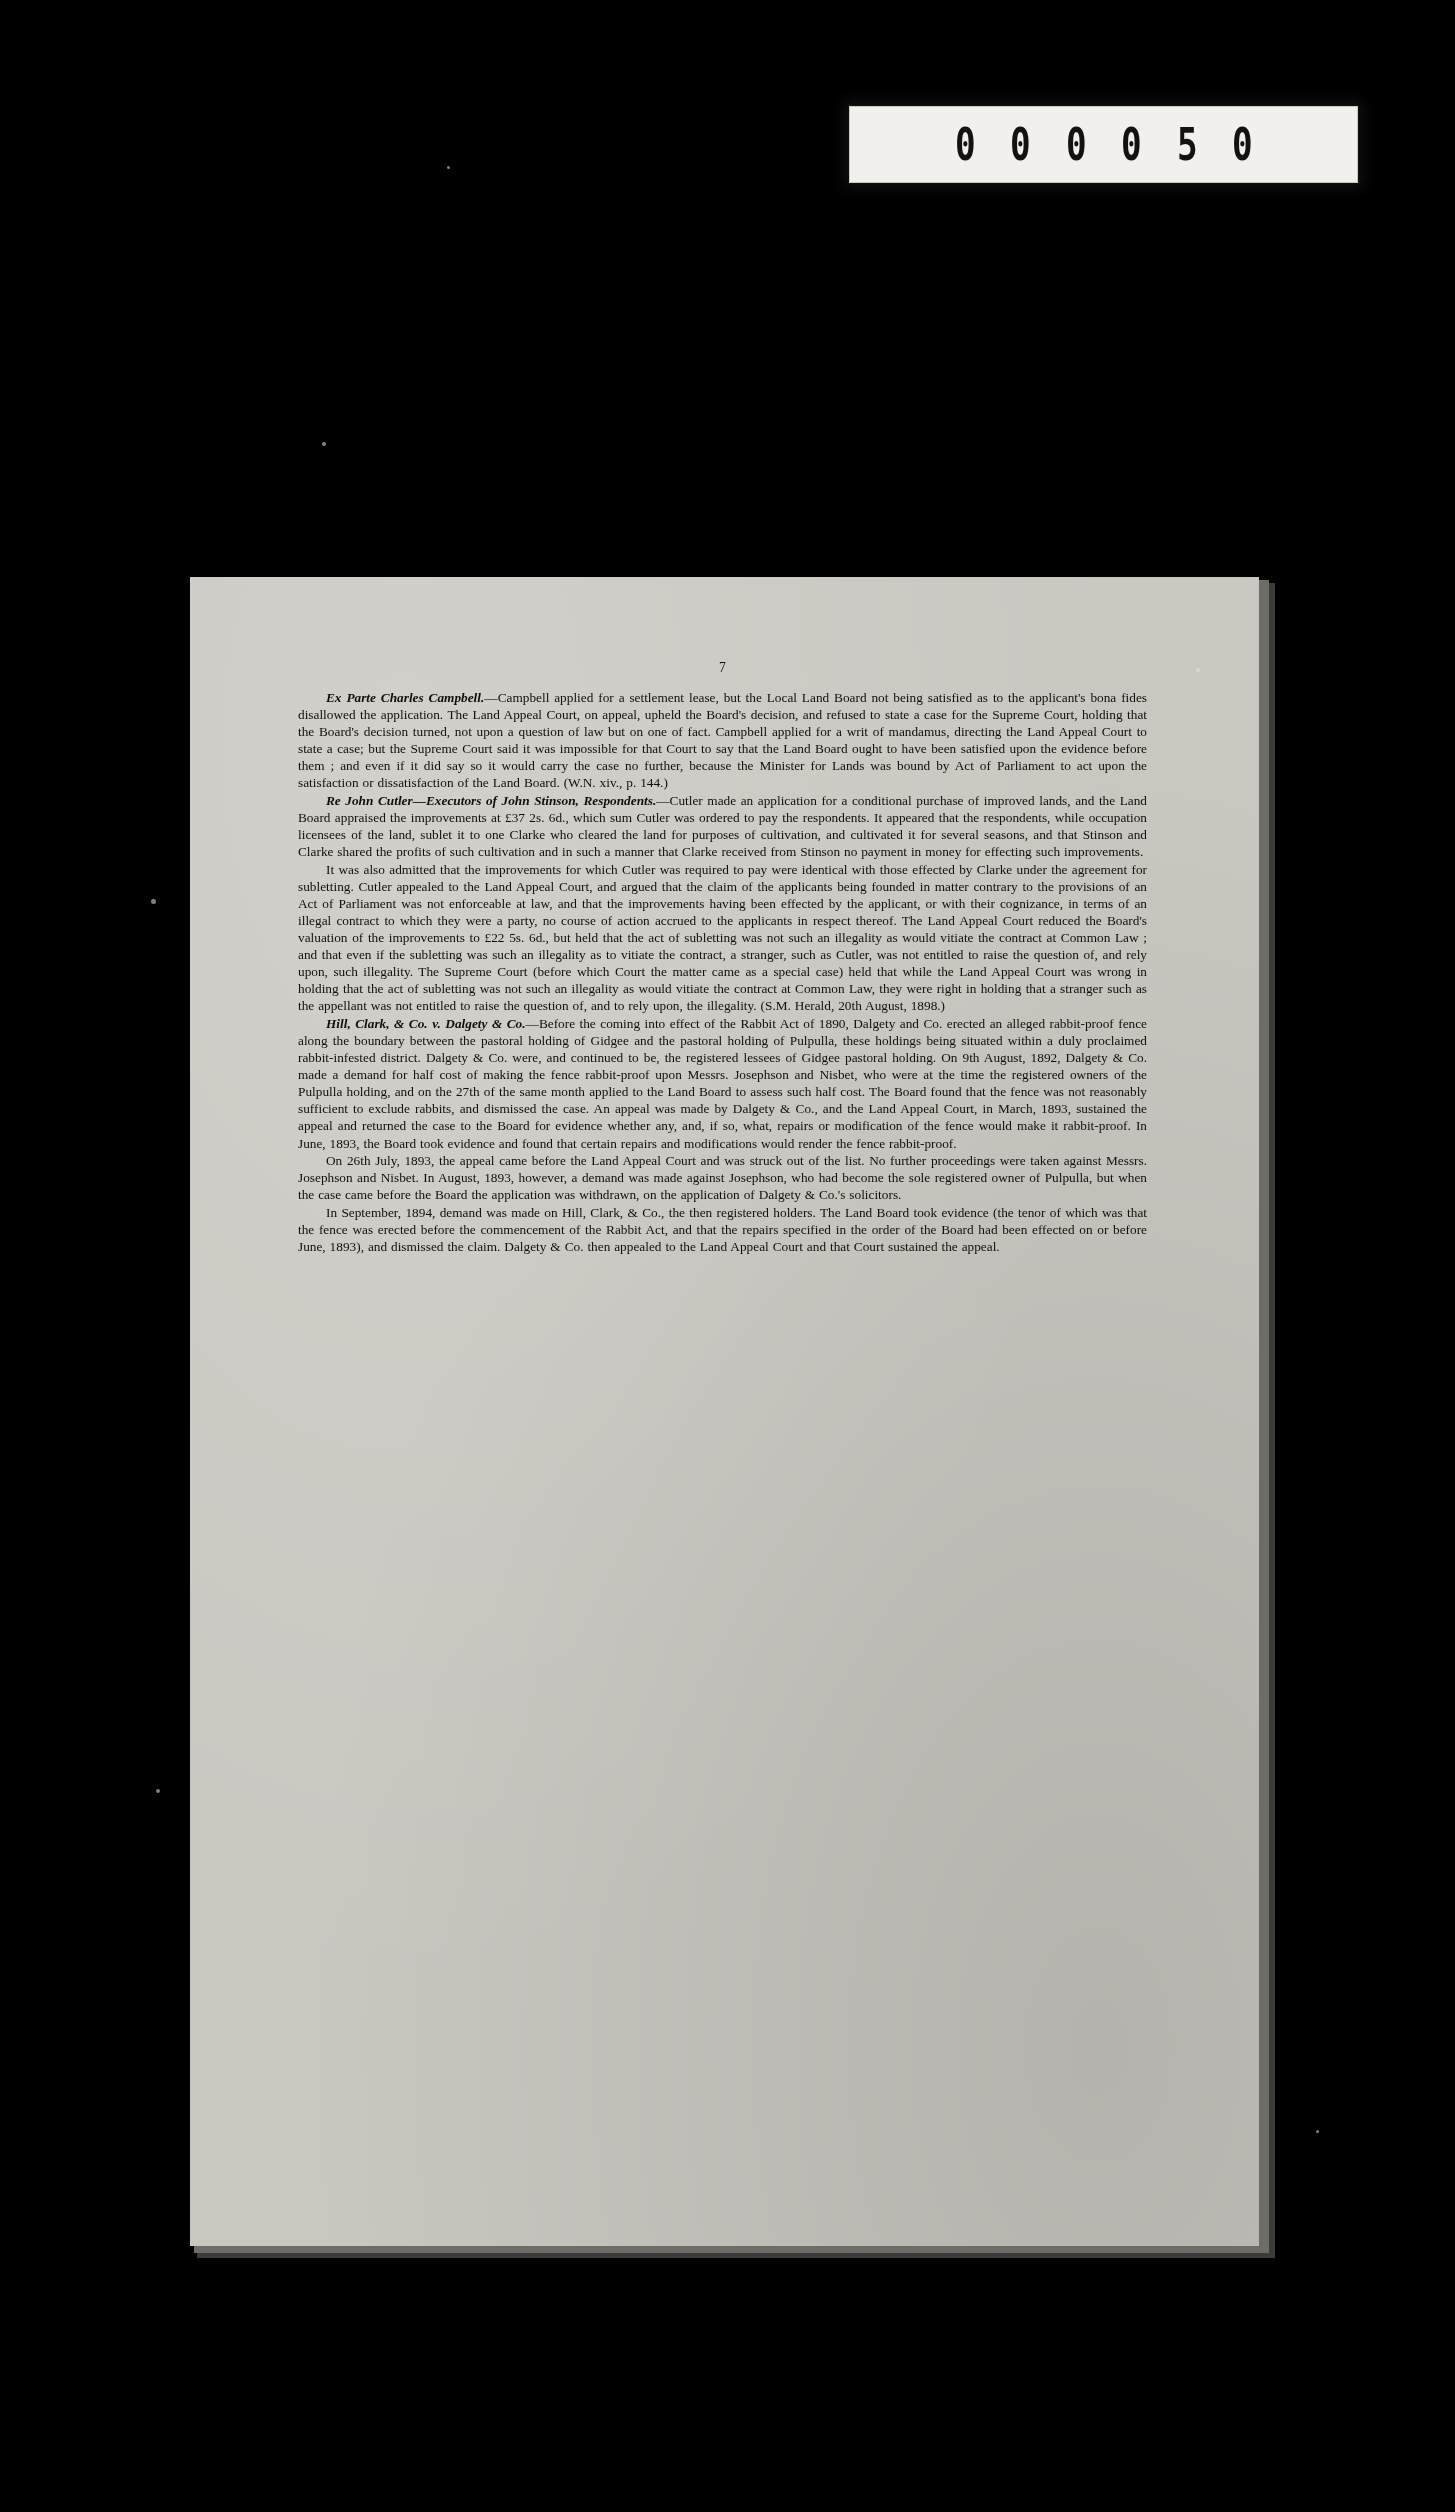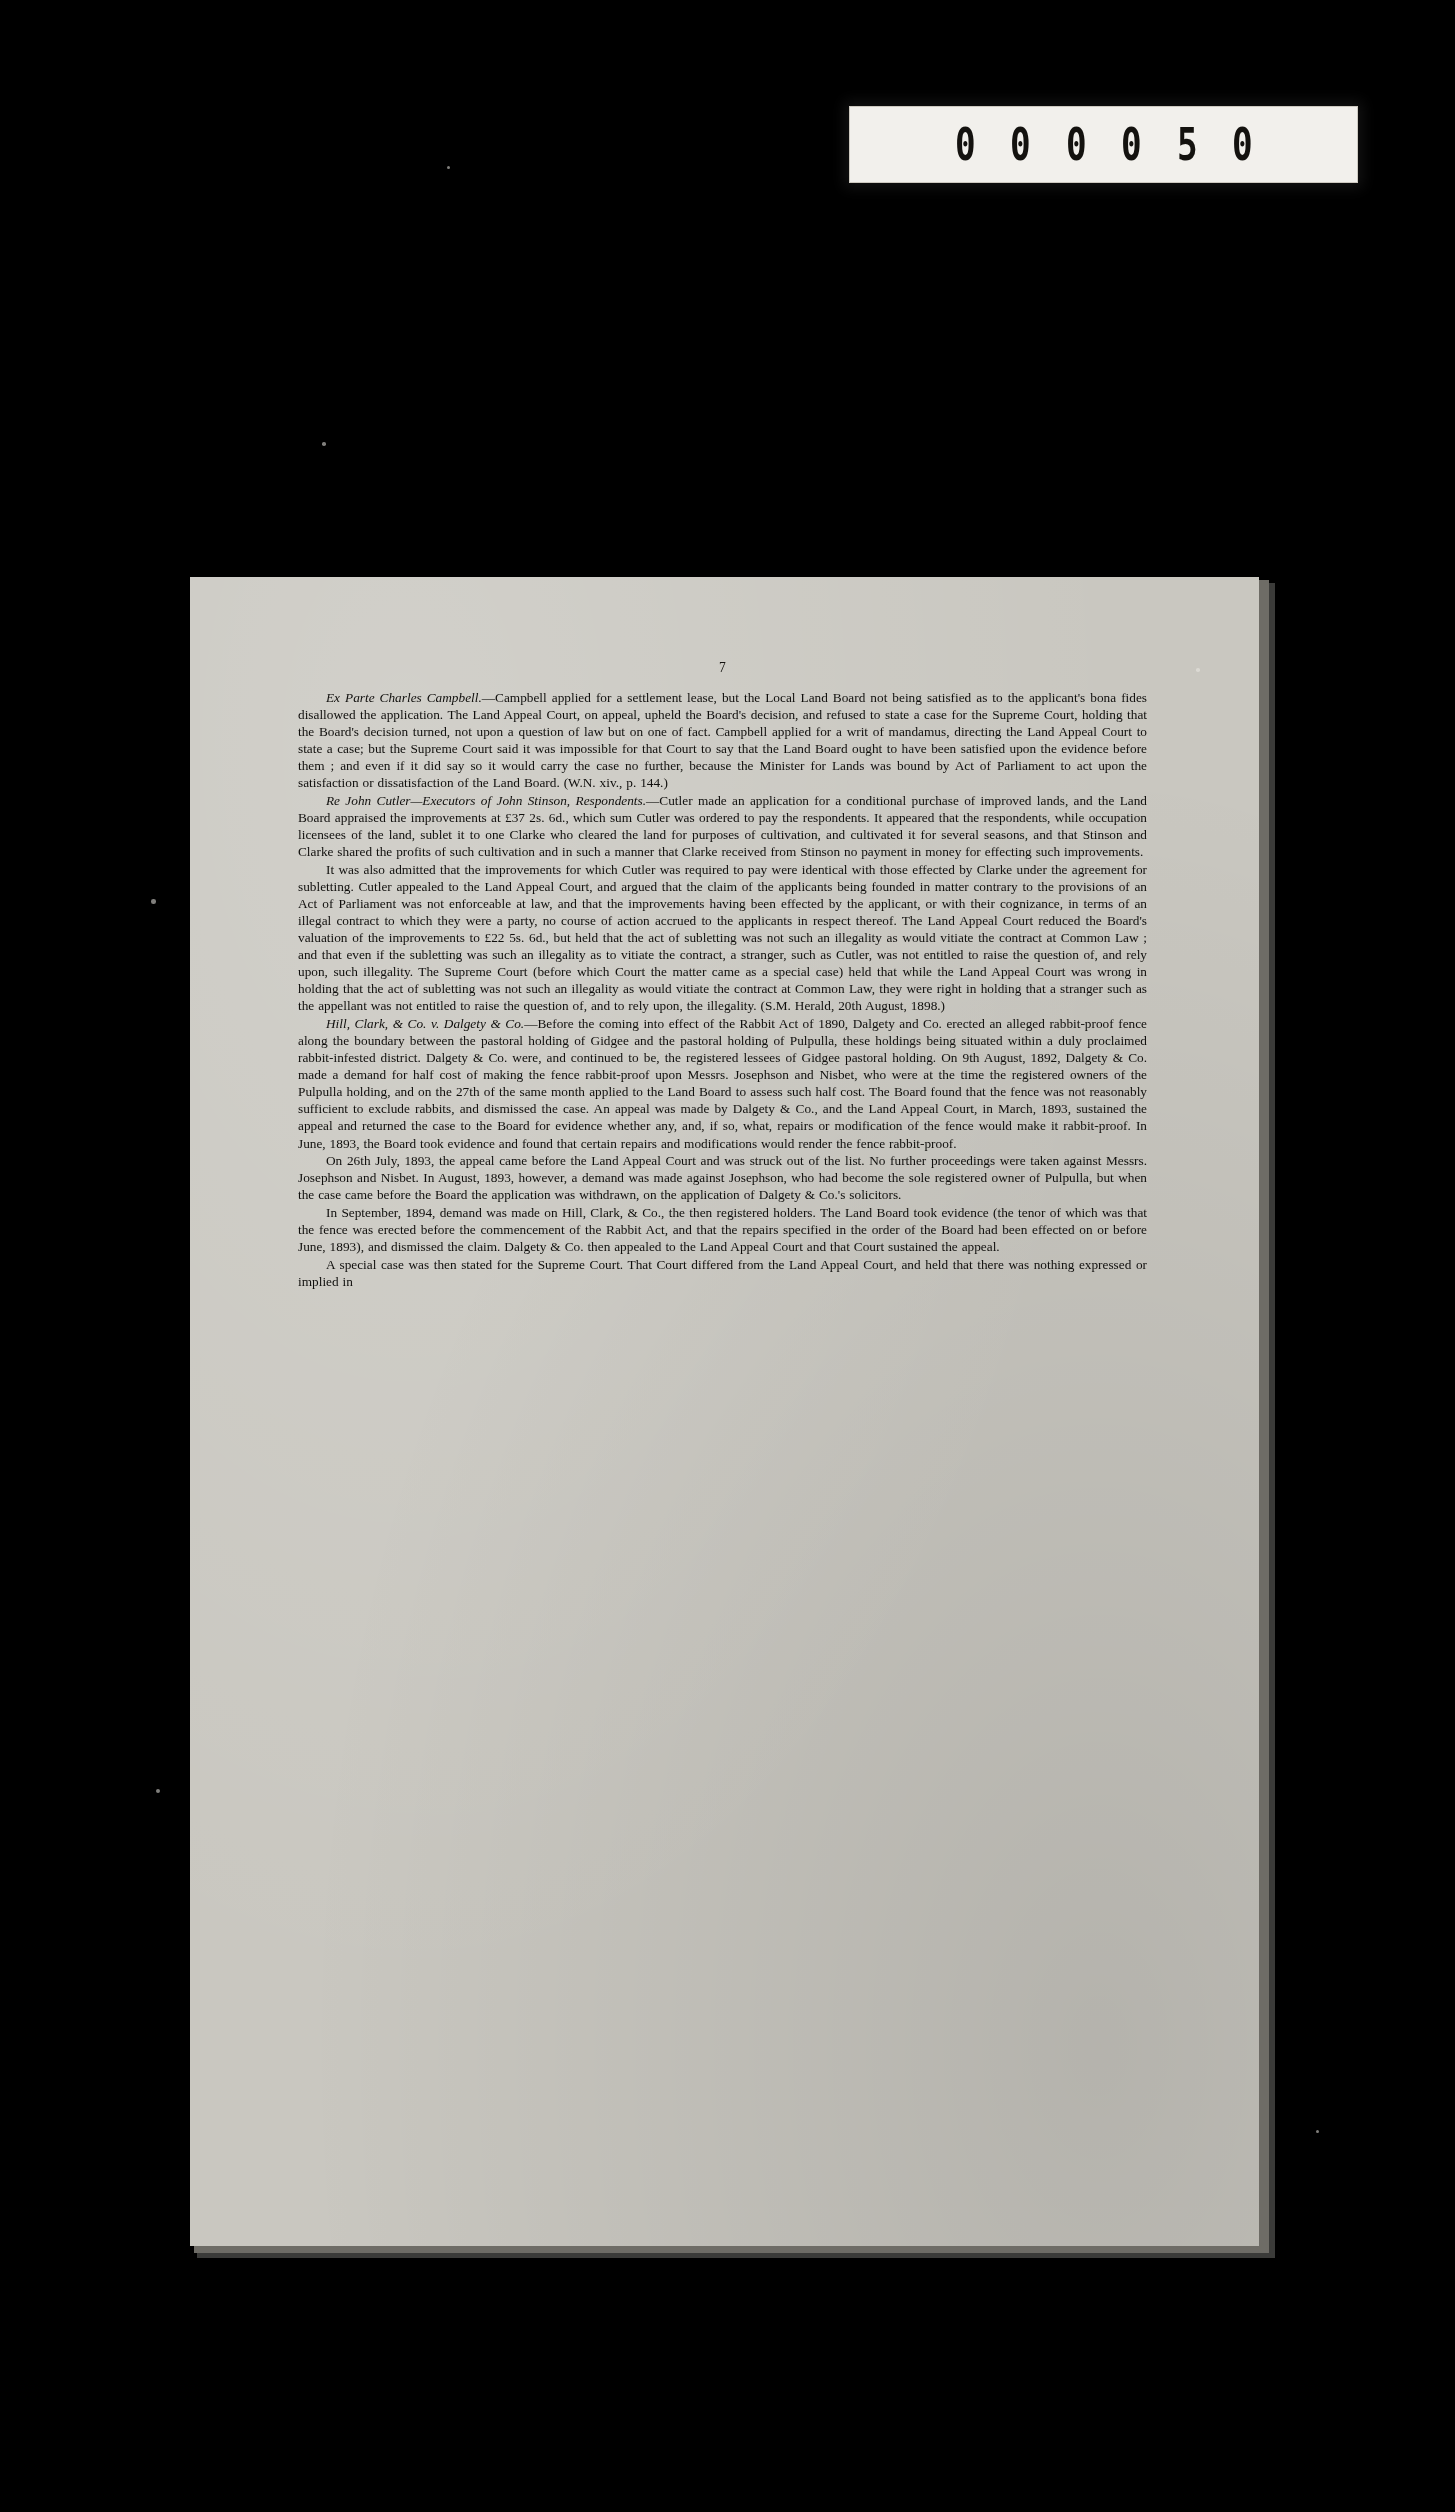--- a/index.html
+++ b/index.html
@@ -89,21 +89,21 @@
     line-height: 1.285;
     color: #100f0d;
     text-align: justify;
     text-justify: inter-word;
     margin: 0 0 0.5px 0;
     text-indent: 28px;
     word-spacing: 0.6px;
   }
   .para .case-title {
     font-style: italic;
-    font-weight: 400;
+    font-weight: 700;
   }
 
   
   .speck {
     position: absolute;
     background: #e9e7e2;
     border-radius: 50%;
     opacity: 0.55;
   }
 </style>
@@ -143,23 +143,20 @@
       </p>
 
       <p class="para">
         <span>On 26th July, 1893, the appeal came before the Land Appeal Court and was struck out of the list. No further proceedings were taken against Messrs. Josephson and Nisbet. In August, 1893, however, a demand was made against Josephson, who had become the sole registered owner of Pulpulla, but when the case came before the Board the application was withdrawn, on the application of Dalgety &amp; Co.'s solicitors.</span>
       </p>
 
       <p class="para">
         <span>In September, 1894, demand was made on Hill, Clark, &amp; Co., the then registered holders. The Land Board took evidence (the tenor of which was that the fence was erected before the commencement of the Rabbit Act, and that the repairs specified in the order of the Board had been effected on or before June, 1893), and dismissed the claim. Dalgety &amp; Co. then appealed to the Land Appeal Court and that Court sustained the appeal.</span>
       </p>
 
-      <p class="para">
-        <span>A special case was then stated for the Supreme Court. That Court differed from the Land Appeal Court, and held that there was nothing expressed or implied in</span>
-      </p>
     </div>
   </div>
 </div>
 
 <div class="speck" style="left:322px;top:442px;width:3.5px;height:3.5px;"></div>
 <div class="speck" style="left:151px;top:899px;width:4.5px;height:4.5px;"></div>
 <div class="speck" style="left:156px;top:1789px;width:4px;height:4px;"></div>
 <div class="speck" style="left:1196px;top:668px;width:3.5px;height:3.5px;"></div>
 <div class="speck" style="left:447px;top:166px;width:3px;height:3px;"></div>
 <div class="speck" style="left:1316px;top:2130px;width:3px;height:3px;"></div>

